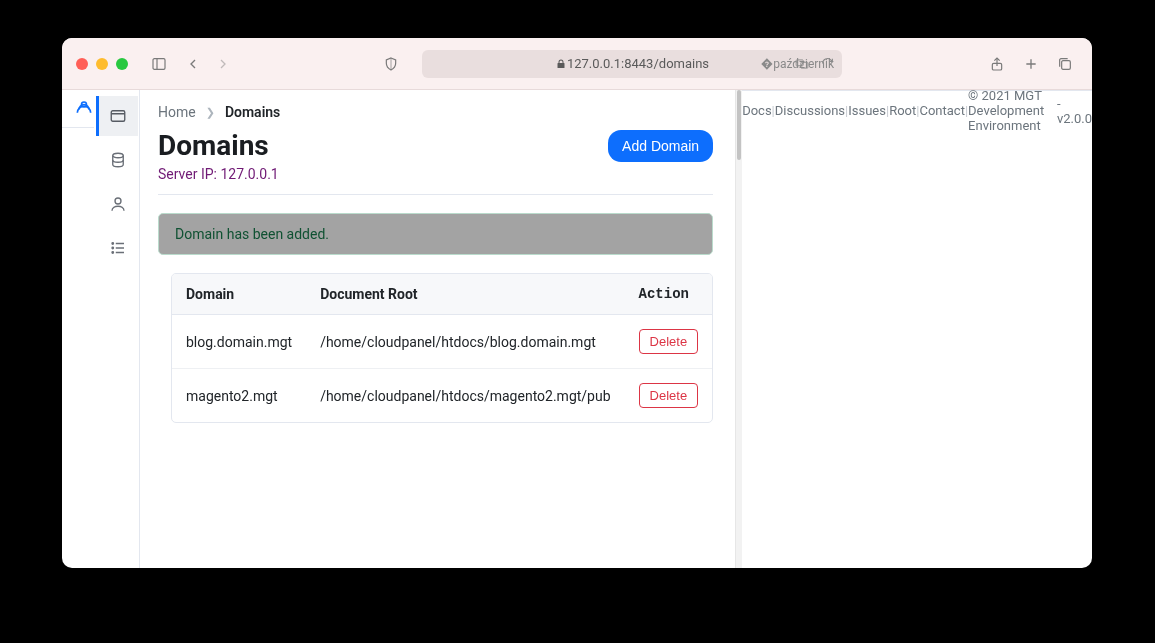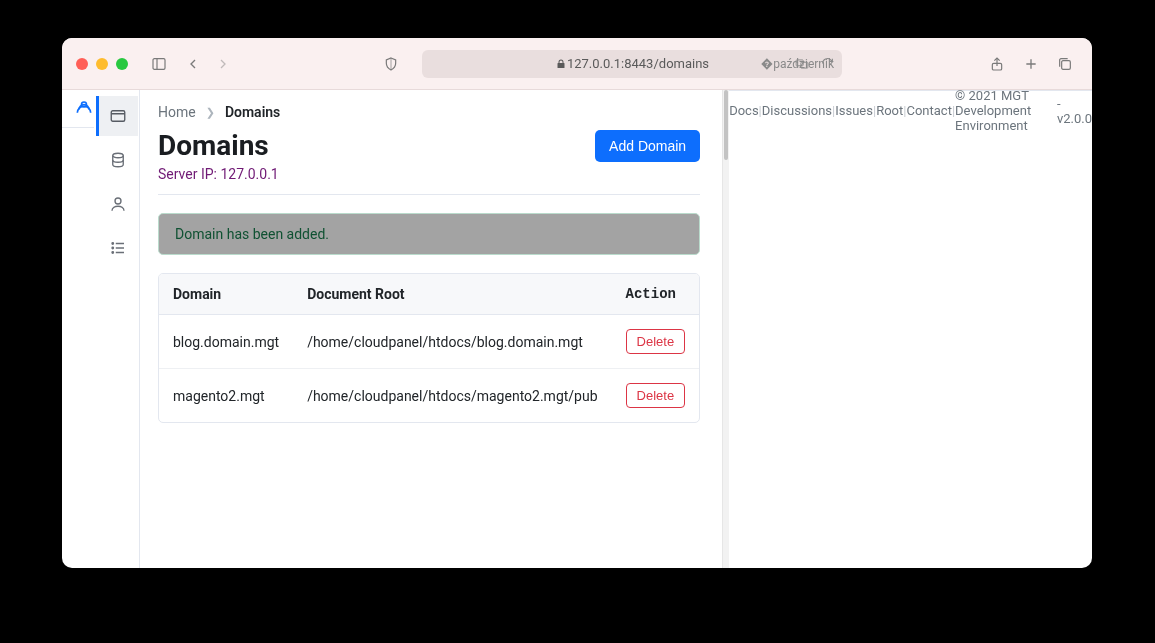--- a/index.html
+++ b/index.html
@@ -150,39 +150,40 @@
   }
   .subinfo {
     font-size: 14px;
     color: #701a75;
     margin-top: 4px;
   }
   .btn-primary {
     background: #0d6efd;
     color: #fff;
     border: none;
-    border-radius: 5px;
+    border-radius: 13px;
     padding: 8px 14px;
     font-size: 14px;
     font-weight: 500;
     cursor: pointer;
   }
   .alert-success {
     background: #a3a3a3;
     border: 1px solid #badbcc;
     color: #0f5132;
     padding: 12px 16px;
     border-radius: 5px;
     font-size: 14px;
     margin-bottom: 18px;
   }
   .table-wrap {
     border: 1px solid #e3e7ef;
     border-radius: 5px;
     overflow: hidden;
+    margin-left: 13px;
   }
   table { width: 100%; border-collapse: collapse; font-size: 14px; }
   thead th {
     text-align: left;
     font-weight: 700;
     background: #f7f8fa;
     padding: 12px 14px;
     border-bottom: 1px solid #e3e7ef;
     color: #212529;
   }

